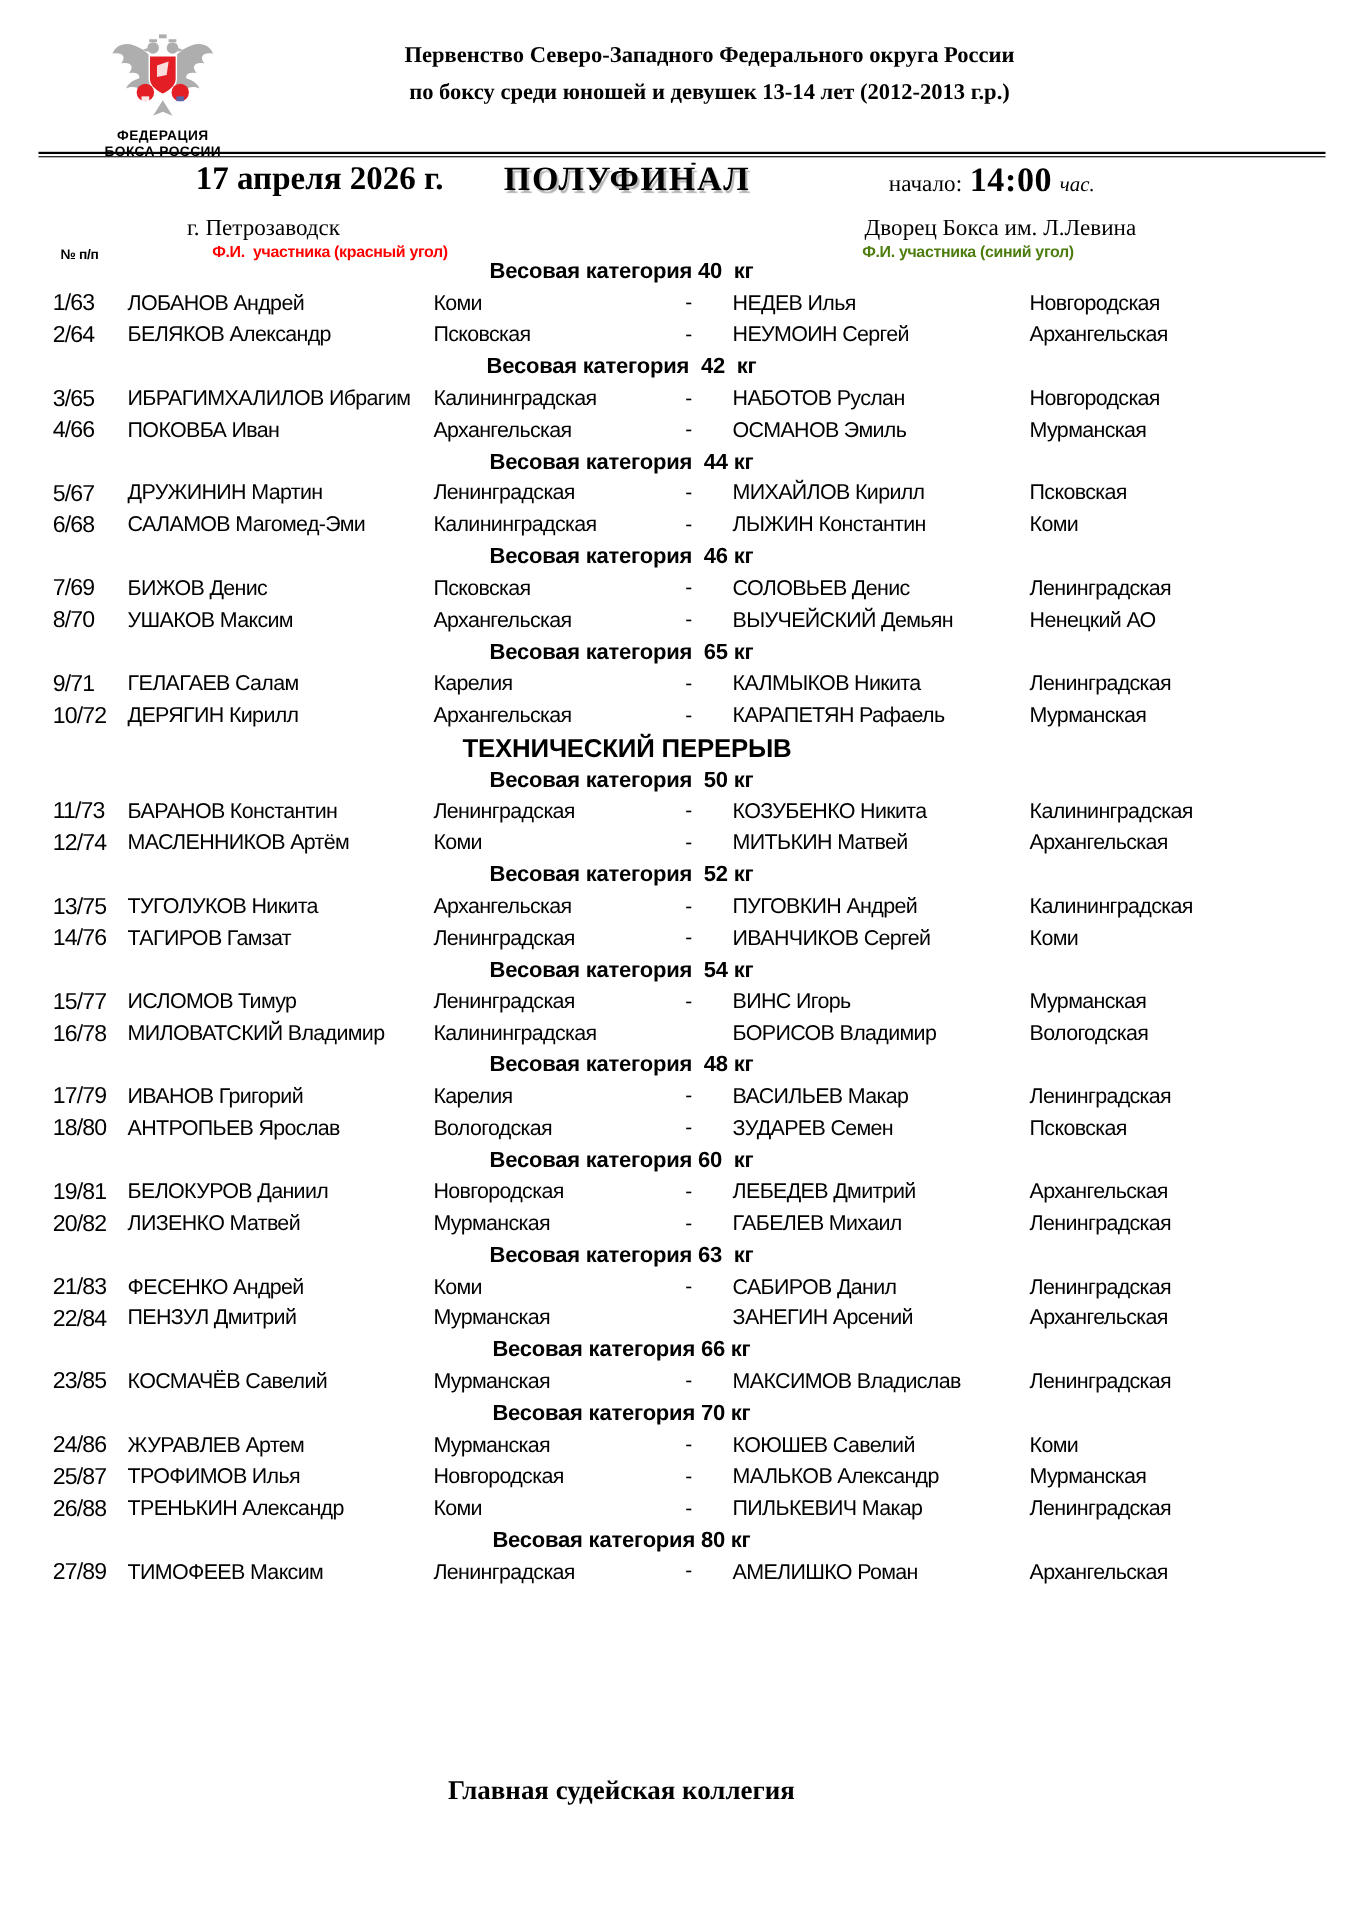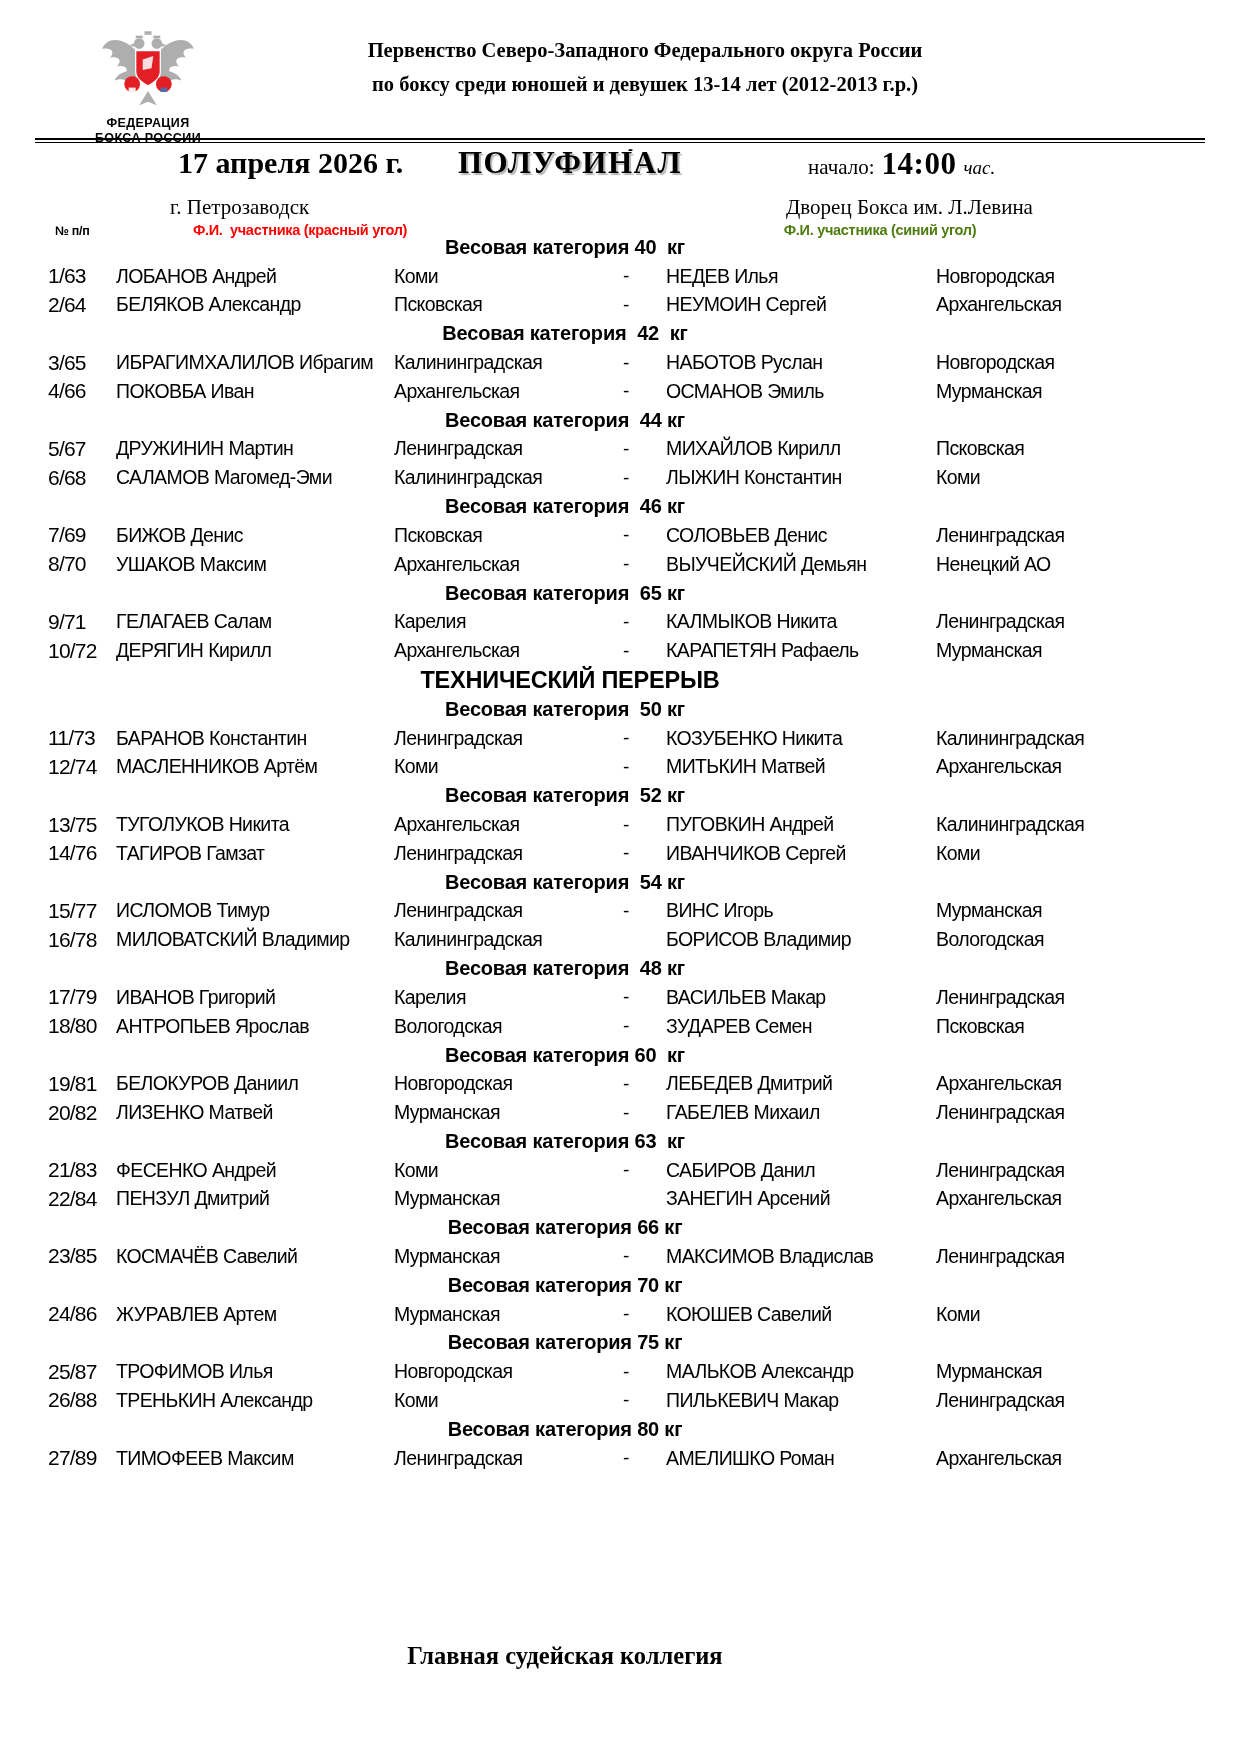--- a/index.html
+++ b/index.html
@@ -327,21 +327,20 @@
     </div>
     <div class="cat-line">Весовая категория 70 кг</div>
     <div class="bout-row">
       <div class="cell bout-number">24/86</div>
       <div class="cell red-boxer-name">ЖУРАВЛЕВ Артем</div>
       <div class="cell red-boxer-region">Мурманская</div>
       <div class="cell vs-dash">-</div>
       <div class="cell blue-boxer-name">КОЮШЕВ Савелий</div>
       <div class="cell blue-boxer-region">Коми</div>
     </div>
-    <div class="cat-line">Весовая категория 75 кг</div>
     <div class="bout-row">
       <div class="cell bout-number">25/87</div>
       <div class="cell red-boxer-name">ТРОФИМОВ Илья</div>
       <div class="cell red-boxer-region">Новгородская</div>
       <div class="cell vs-dash">-</div>
       <div class="cell blue-boxer-name">МАЛЬКОВ Александр</div>
       <div class="cell blue-boxer-region">Мурманская</div>
     </div>
     <div class="bout-row">
       <div class="cell bout-number">26/88</div>

